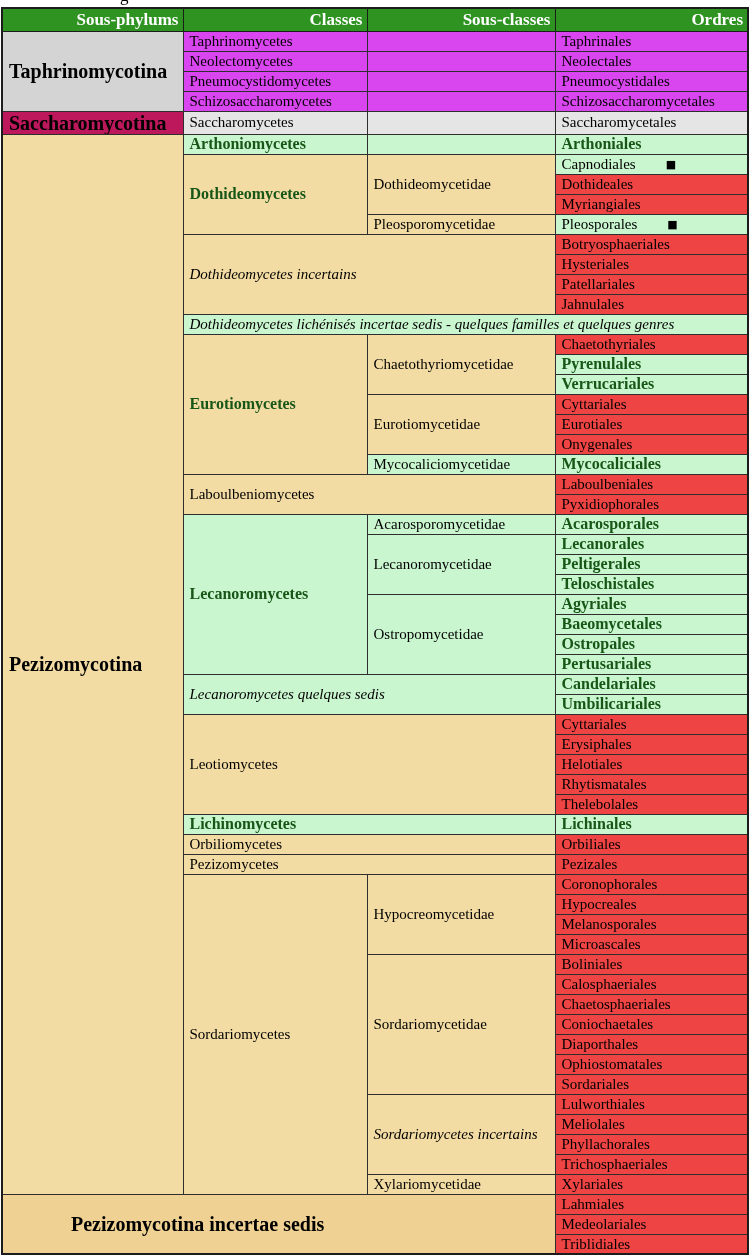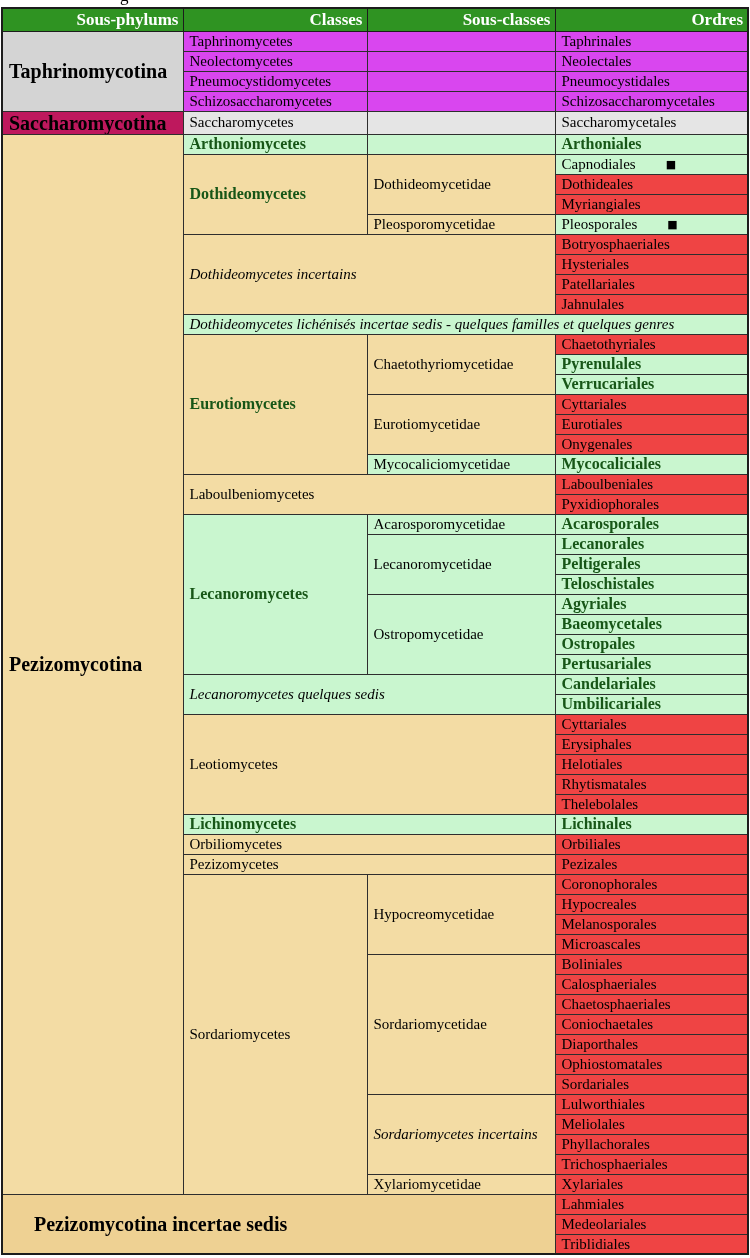--- a/index.html
+++ b/index.html
@@ -17,21 +17,21 @@
   .white{background:#d946ef}
   .lav{background:#e5e5e5}
   .lavb{background:#be185d}
   .wheat{background:#f3dca4}
   .wheatl{background:#ef4444}
   .green{background:#c9f6cf}
   .dark{background:#eed193}
   .i{font-style:italic}
   .bg{font-weight:bold;color:#175617;font-size:16px}
   .big{font-weight:bold;font-size:20px}
-  .pad{padding-left:31px}
+  .pad{padding-left:68px}
   .sq{display:inline-block;margin-left:30px;font-size:11px;color:#000;vertical-align:1px;font-family:"DejaVu Sans",sans-serif;}
 </style>
 </head>
 <body>
 
 <div id="caption-clip">
   <span>g</span>
 </div>
 
 <table class="tax">

